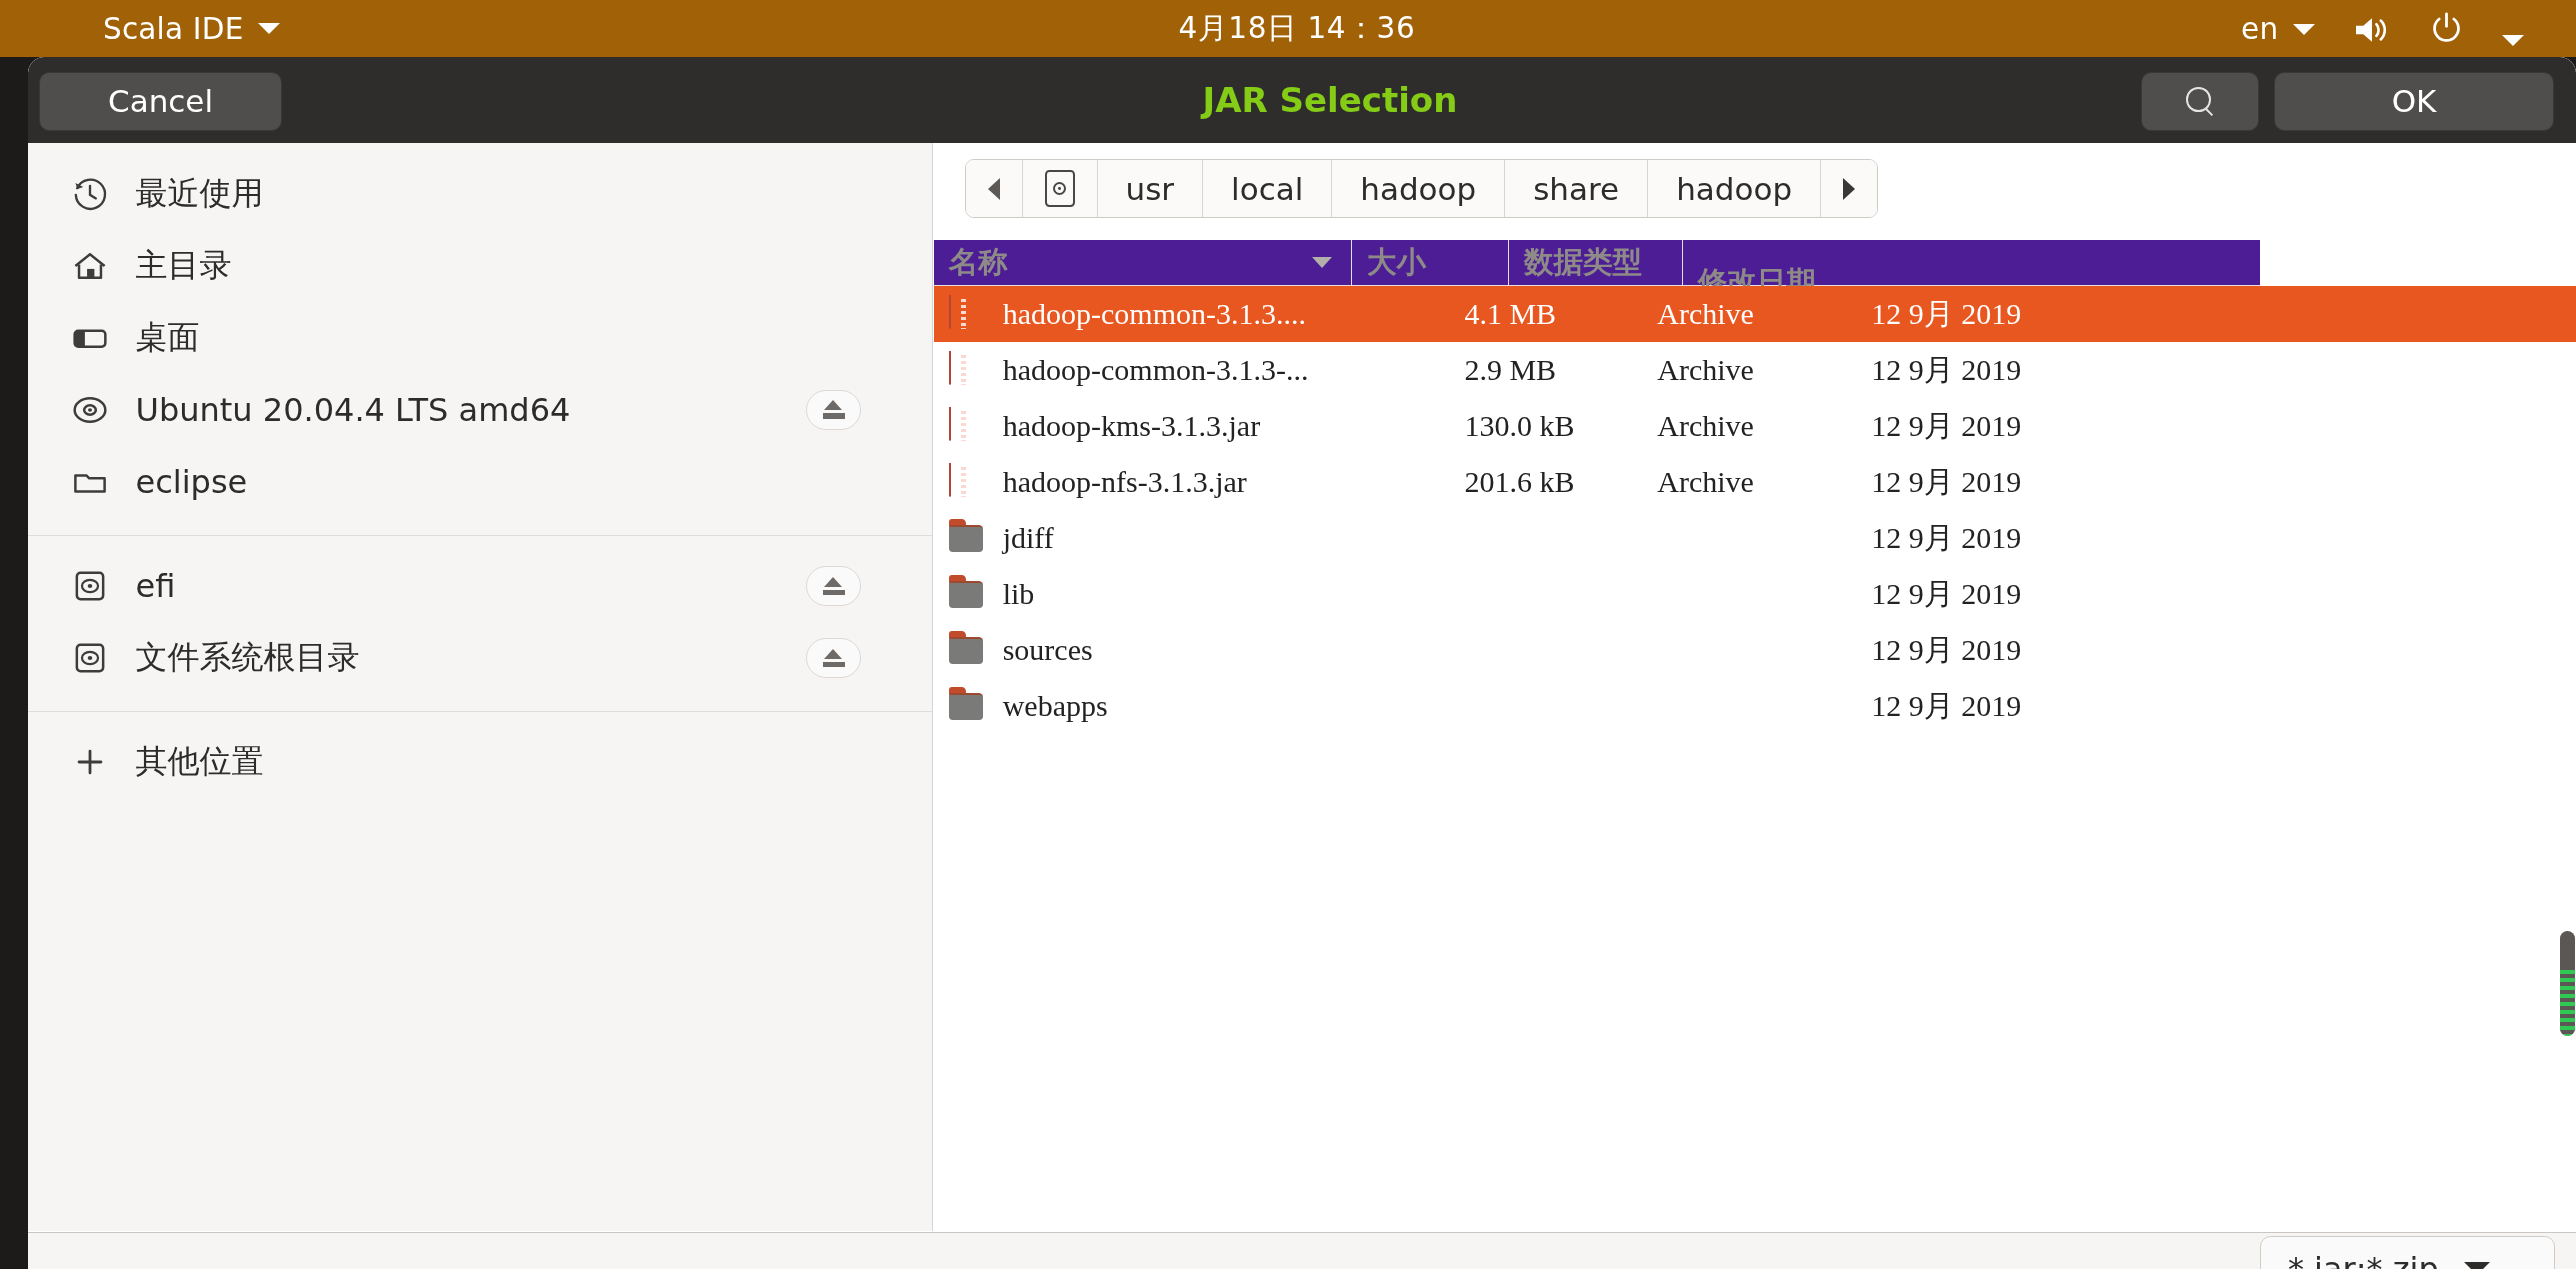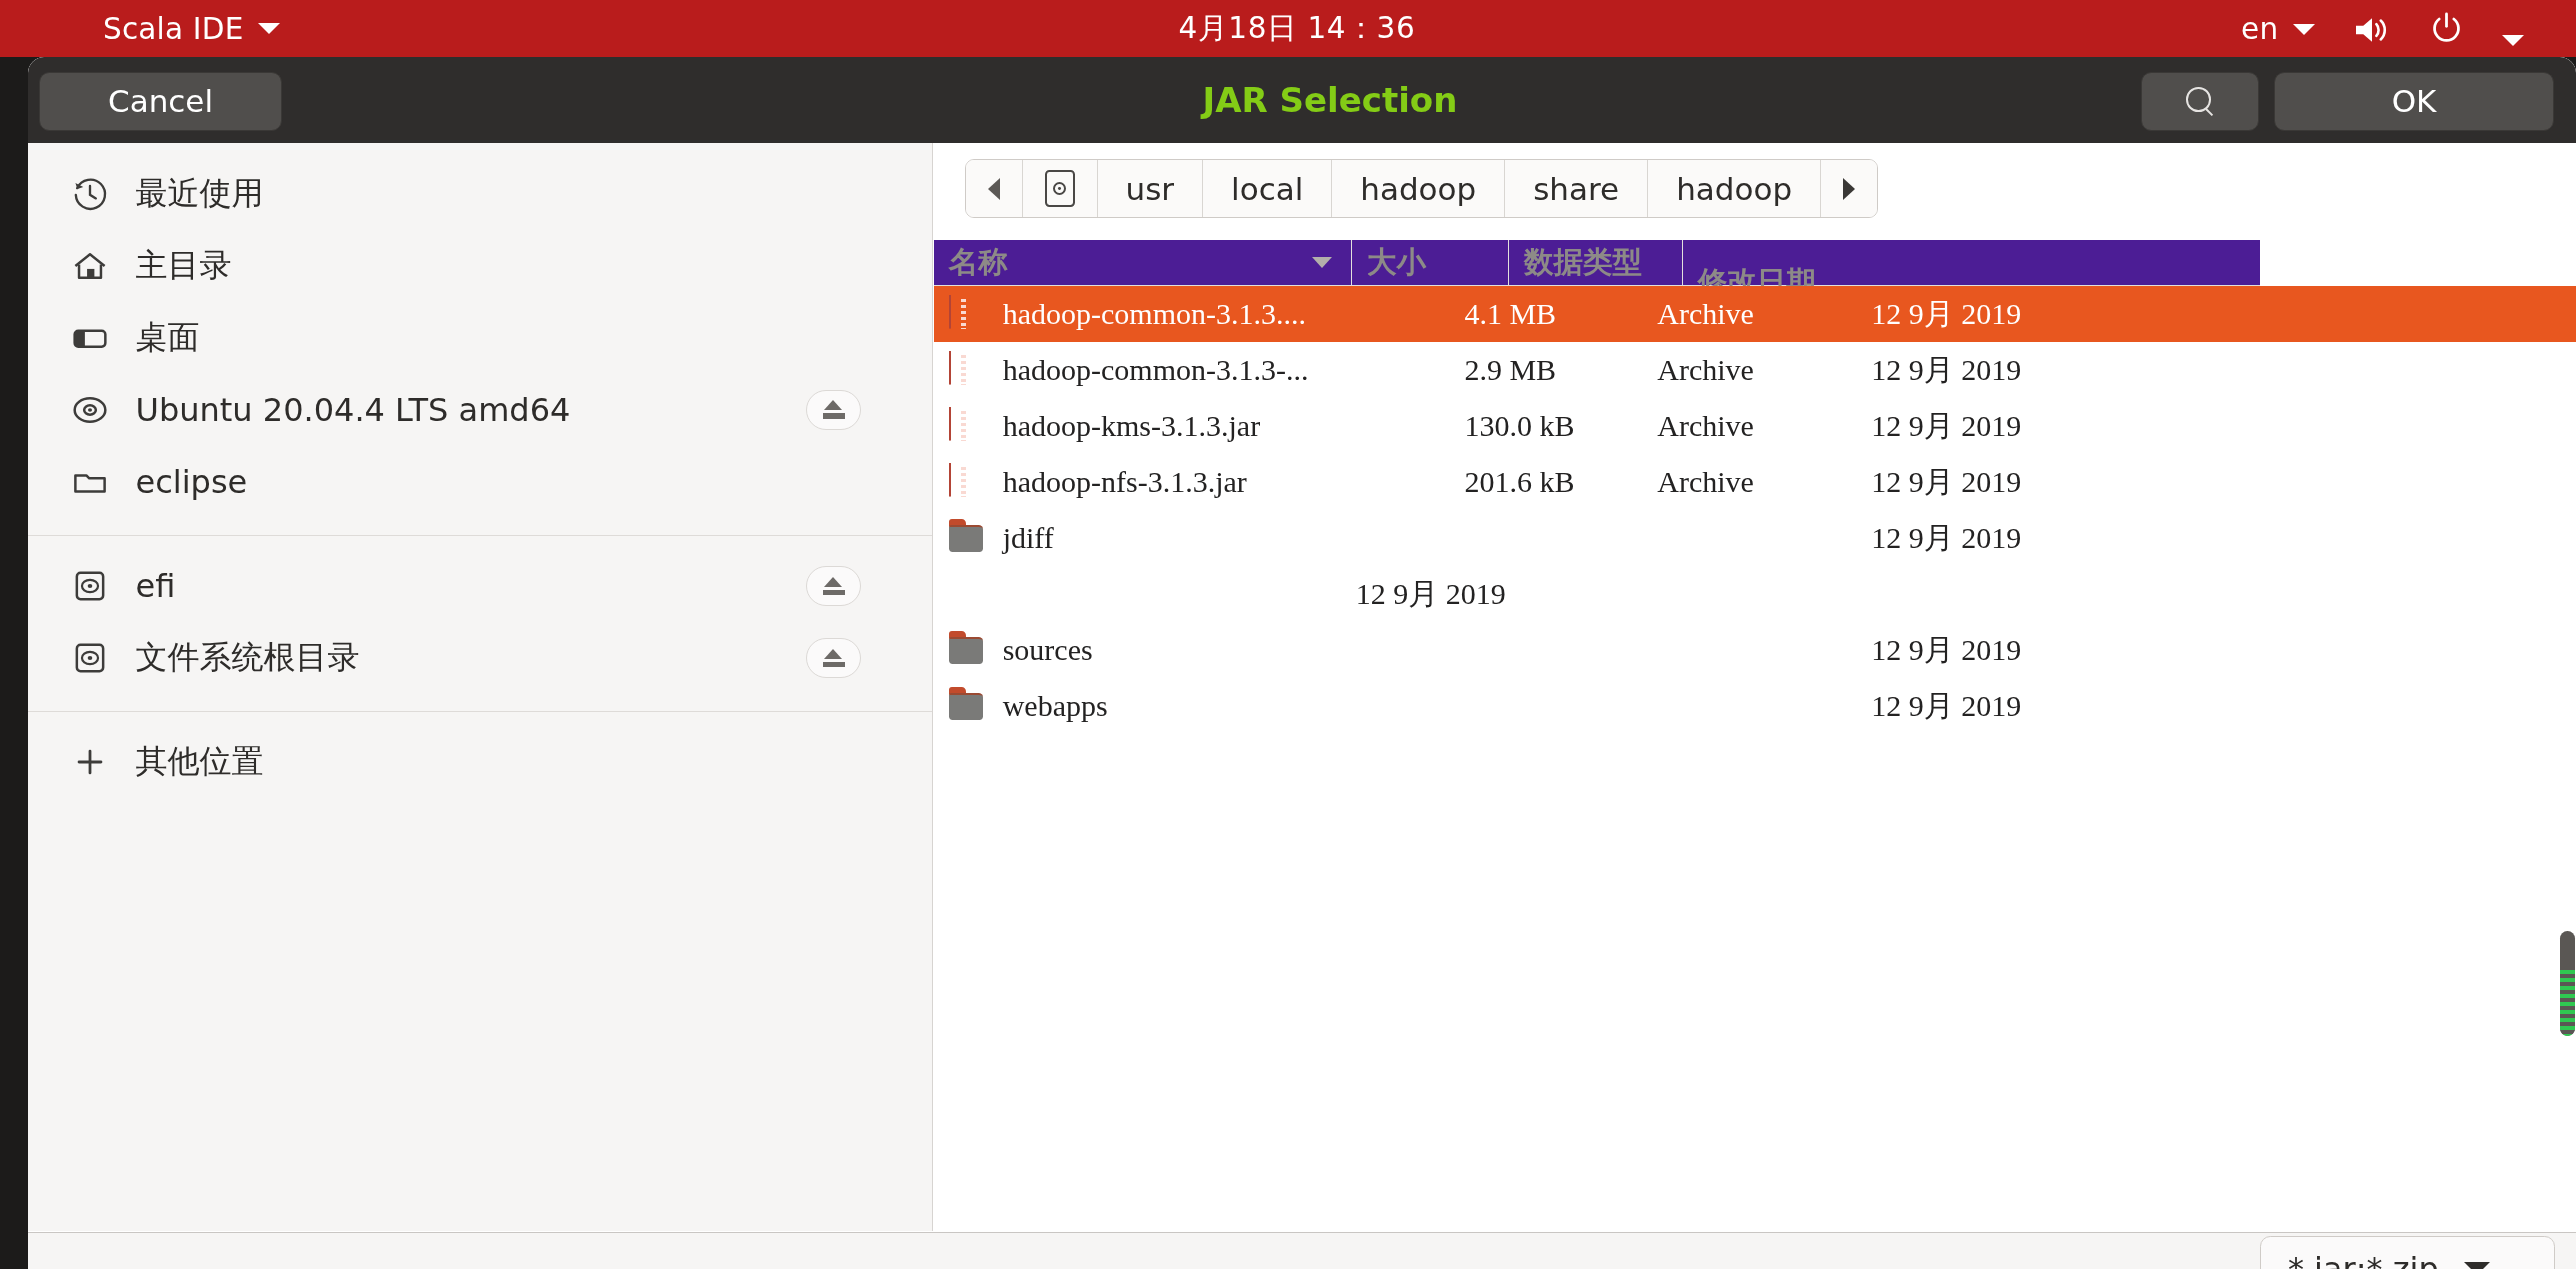--- a/index.html
+++ b/index.html
@@ -7,21 +7,21 @@
   html, body {
     width: 2576px; height: 1270px;
     overflow: hidden;
     font-family: "DejaVu Sans", "Liberation Sans", sans-serif;
     background: #1c1b1a;
   }
 
   
   #topbar {
     position: absolute; left: 0; top: 0; width: 2576px; height: 57px;
-    background: #b91c1c;
+    background: #a16207;
     color: #ffffff;
     display: flex; align-items: center;
   }
   .tb-left { position: absolute; left: 103px; display: flex; align-items: center; gap: 16px; }
   .tb-center { position: absolute; left: 9px; width: 2576px; text-align: center; }
   .tb-right { position: absolute; right: 52px; display: flex; align-items: flex-end; gap: 38px; margin-left: 32px; }
   .tb-text { font-size: 29.5px; color: #ffffff; letter-spacing: 0.2px; }
   .tb-clock { font-size: 29.5px; color: #ffffff; letter-spacing: 0.7px; }
   .caret-down {
     width: 0; height: 0;
@@ -519,20 +519,24 @@
         <div class="fc fc-name">
           <span class="ficon"><i class="icon-folder"></i></span>
           <span>jdiff</span>
         </div>
         <div class="fc fc-size"></div>
         <div class="fc fc-type"></div>
         <div class="fc fc-date">12  9月 2019</div>
       </div>
 
       <div class="frow">
+        <div class="fc fc-name">
+          <span class="ficon"><i class="icon-folder"></i></span>
+          <span>lib</span>
+        </div>
         <div class="fc fc-size"></div>
         <div class="fc fc-type"></div>
         <div class="fc fc-date">12  9月 2019</div>
       </div>
 
       <div class="frow">
         <div class="fc fc-name">
           <span class="ficon"><i class="icon-folder"></i></span>
           <span>sources</span>
         </div>

